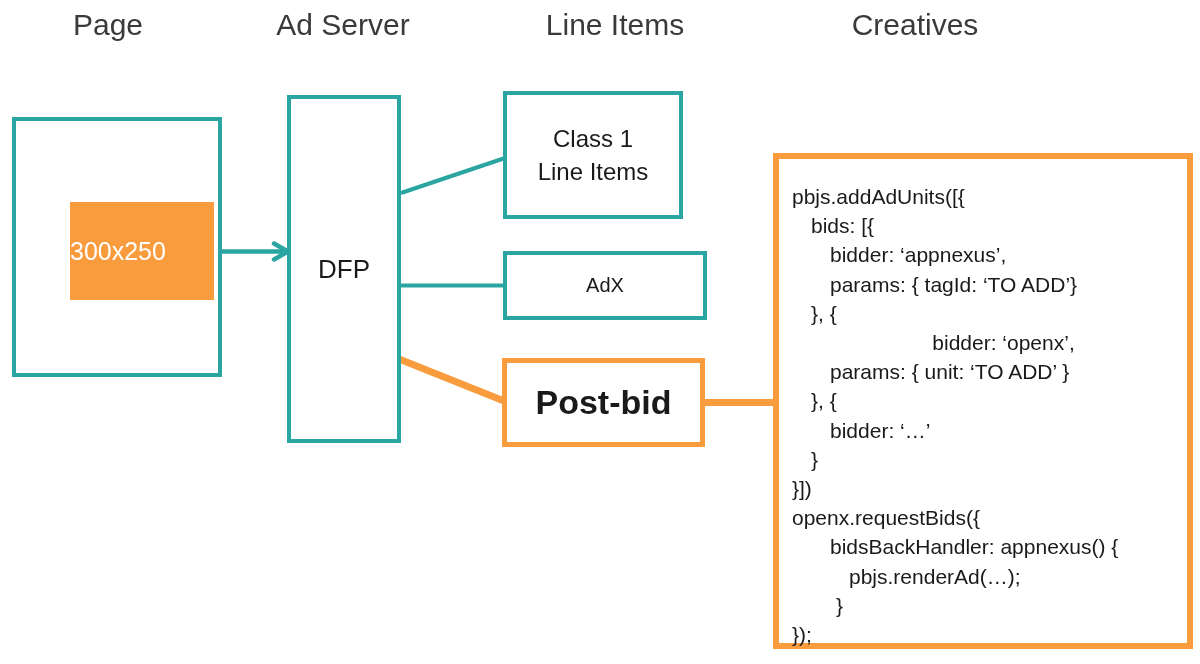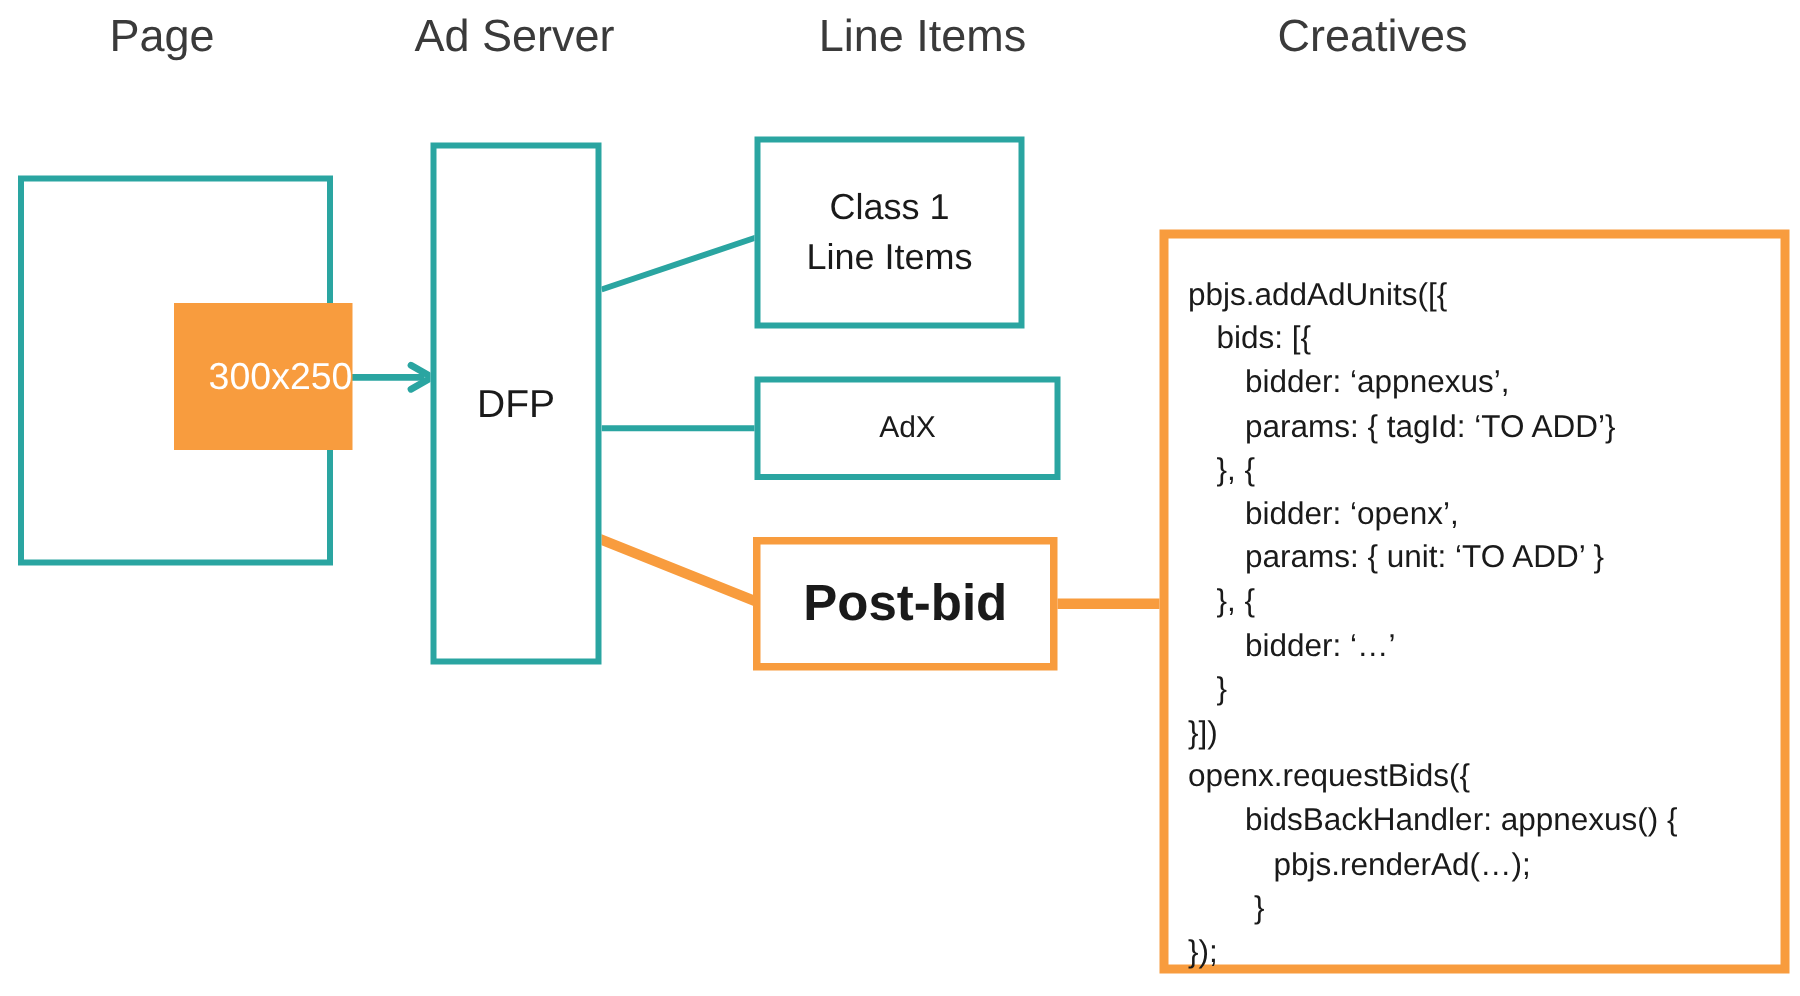--- a/index.html
+++ b/index.html
@@ -37,24 +37,24 @@
     display: flex;
     align-items: center;
     justify-content: center;
     text-align: center;
     color: var(--body);
   }
   .teal-border { border: 4px solid var(--teal); }
   .page-box   { left: 12px;  top: 117px; width: 210px; height: 260px; }
   .ad-slot {
     position: absolute;
-    left: 70px; top: 202px; width: 119px; height: 98px;
+    left: 70px; top: 202px; width: 144px; height: 98px;
     background: var(--orange);
-    display: flex; align-items: center; justify-content: flex-end;
-    color: #ffffff; font-size: 25px; margin-left: 46px;
+    display: flex; align-items: center; justify-content: flex-start;
+    color: #ffffff; font-size: 25px;
   }
   .dfp-box    { left: 287px; top: 95px;  width: 114px; height: 348px; font-size: 26px; }
   .class1-box { left: 503px; top: 91px;  width: 180px; height: 128px; font-size: 24px; line-height: 33px; flex-direction: column; }
   .adx-box    { left: 503px; top: 251px; width: 204px; height: 69px;  font-size: 20px; }
   .postbid-box {
     left: 502px; top: 358px; width: 203px; height: 89px;
     border: 5px solid var(--orange);
     font-size: 34px; font-weight: bold;
   }
   .code-box {
@@ -119,21 +119,21 @@
     <span>Post-bid</span>
   </div>
 
   <div class="code-box">
     <div>
         <div class="code-line" style="padding-left: 0px;"><span>pbjs.addAdUnits([{</span></div>
         <div class="code-line" style="padding-left: 19px;"><span>bids: [{</span></div>
         <div class="code-line" style="padding-left: 38px;"><span>bidder: ‘</span><span class="bold">appnexus</span><span>’,</span></div>
         <div class="code-line" style="padding-left: 38px;"><span>params: { tagId: ‘TO ADD’}</span></div>
         <div class="code-line" style="padding-left: 19px;"><span>}, {</span></div>
-        <div class="code-line" style="padding-left: 38px;"><span>bidder: ‘</span><span class="bold">openx</span><span>’,</span></div>
+        <div class="code-line" style="padding-left: 38px; text-align: center;"><span>bidder: ‘</span><span class="bold">openx</span><span>’,</span></div>
         <div class="code-line" style="padding-left: 38px;"><span>params: { unit: ‘TO ADD’ }</span></div>
         <div class="code-line" style="padding-left: 19px;"><span>}, {</span></div>
         <div class="code-line" style="padding-left: 38px;"><span>bidder: ‘</span><span class="bold">…</span><span>’</span></div>
         <div class="code-line" style="padding-left: 19px;"><span>}</span></div>
         <div class="code-line" style="padding-left: 0px;"><span>}])</span></div>
         <div class="code-line" style="padding-left: 0px;"><span>openx.requestBids({</span></div>
         <div class="code-line" style="padding-left: 38px;"><span>bidsBackHandler: appnexus() {</span></div>
         <div class="code-line" style="padding-left: 57px;"><span>pbjs.renderAd(…);</span></div>
         <div class="code-line" style="padding-left: 44px;"><span>}</span></div>
         <div class="code-line" style="padding-left: 0px;"><span>});</span></div>

